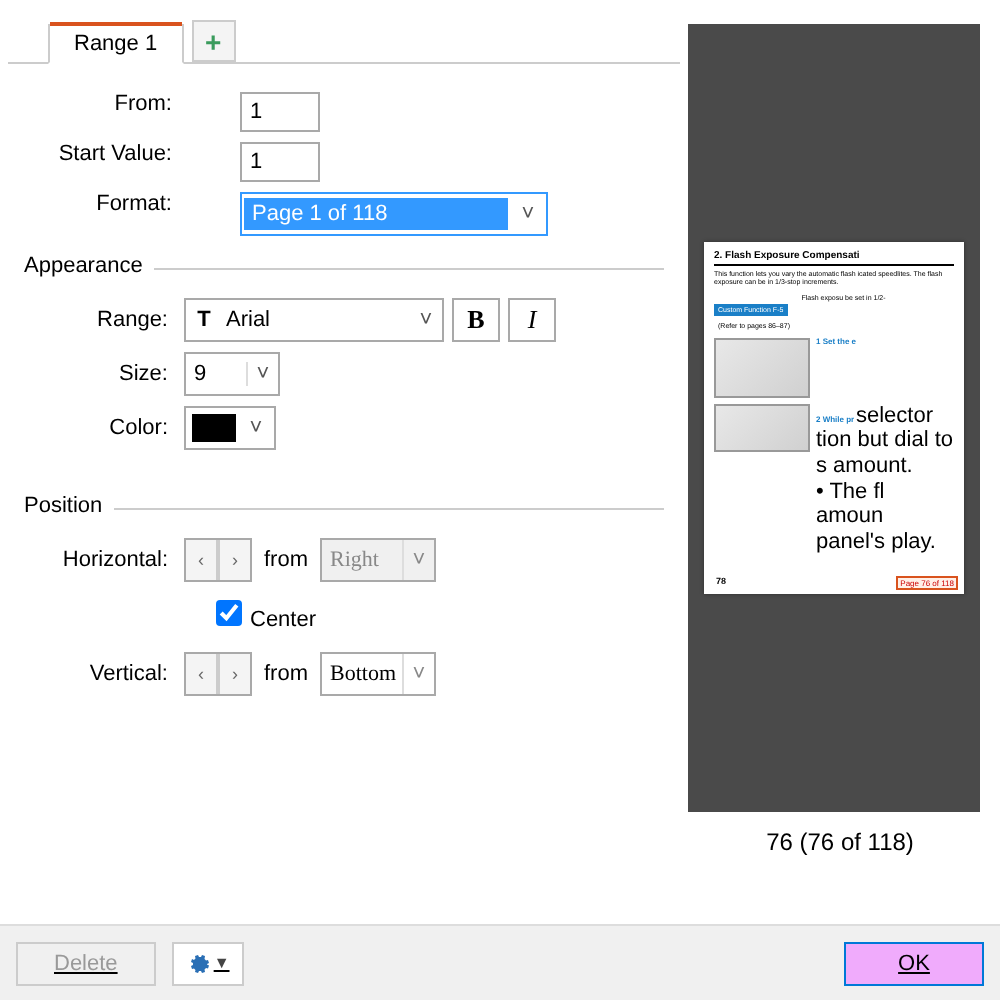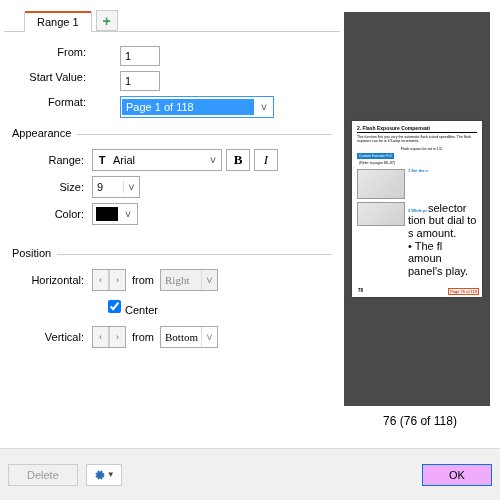--- a/index.html
+++ b/index.html
@@ -64,21 +64,21 @@
 .preview-page .ftxt { font-size: 3.5px; display: inline-block; margin-left: 4px; vertical-align: top; }
 .preview-page .figrow { display: flex; margin-top: 3px; }
 .preview-page .fig { width: 48px; height: 30px; border: 0.5px solid #999; background: linear-gradient(135deg,#e8e8e8,#d0d0d0); margin-right: 3px; flex-shrink: 0; position: relative; }
 .preview-page .fig.small { width: 48px; height: 24px; }
 .preview-page .figtxt { font-size: 3px; line-height: 1.15; }
 .preview-page .step { color: #1a7fc7; font-size: 4px; font-weight: bold; }
 .preview-page .pnum { position: absolute; bottom: 3px; left: 6px; font-size: 4.5px; font-weight: bold; }
 .preview-page .stamp { position: absolute; bottom: 2px; right: 3px; font-size: 4px; color: #c00; border: 0.5px solid #d9531e; padding: 0 1px; background: #fff0e8; }
 .preview-counter { text-align: center; margin-top: 8px; font-size: 12px; }
 
-.bottom-bar { position: absolute; bottom: 0; left: 0; right: 0; height: 52px; background: #f0f0f0; border-top: 1px solid #ddd; display: flex; align-items: center; padding: 0 8px; }
+.bottom-bar { position: absolute; bottom: 0; left: 0; right: 0; height: 38px; background: #f0f0f0; border-top: 1px solid #ddd; display: flex; align-items: center; padding: 0 8px; text-decoration: underline; }
 .btn-del { border: 1px solid #ccc; background: #f0f0f0; color: #999; height: 22px; padding: 0 18px; margin-right: 8px; }
 .gear { border: 1px solid #ccc; background: #fff; height: 22px; width: 36px; display: flex; align-items: center; justify-content: center; color: #2a6fb5; }
 .gear svg { width: 12px; height: 12px; fill: #2a6fb5; }
 .gear .dd { font-size: 8px; color: #444; margin-left: 2px; }
 .spacer { flex: 1; }
 .btn-ok { border: 1px solid #0078d7; background: #f0abfc; color: #000; height: 22px; width: 70px; }
 </style>
 </head>
 <body>
 

